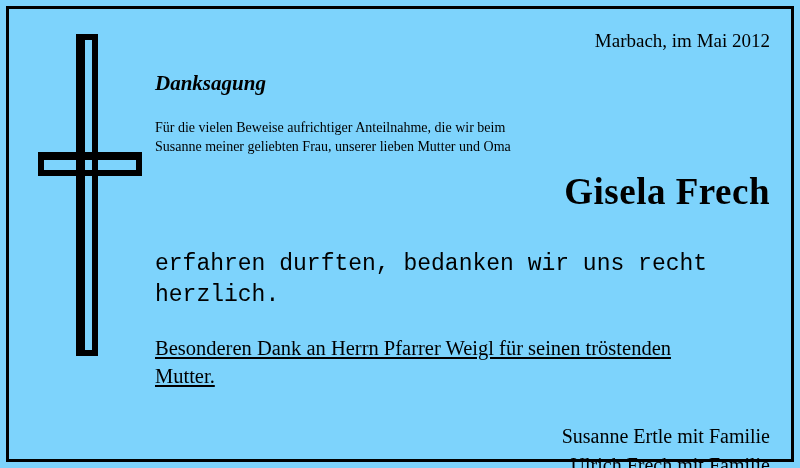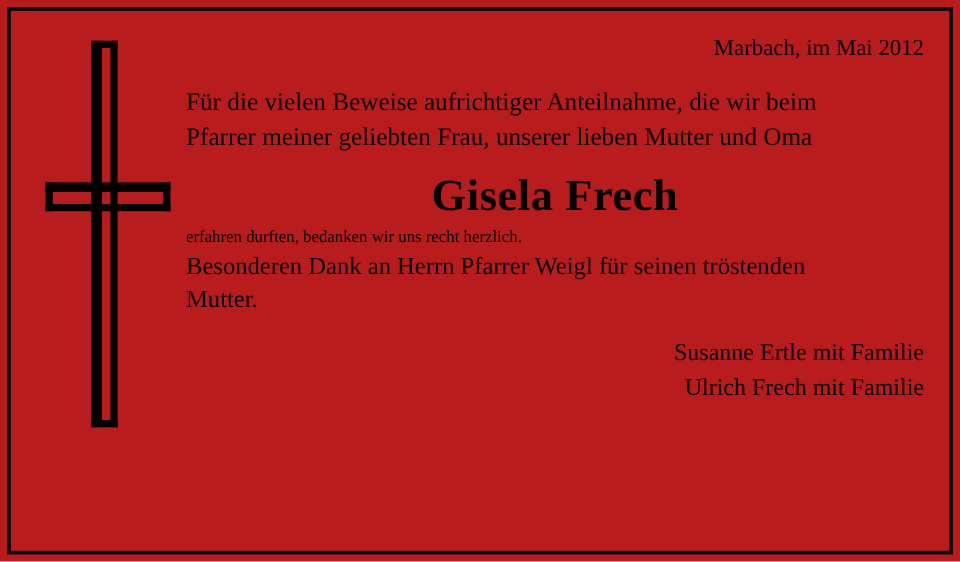--- a/index.html
+++ b/index.html
@@ -4,21 +4,21 @@
 <style>
   html, body {
     margin: 0;
     padding: 0;
     background: #ffffff;
   }
   .page {
     position: relative;
     width: 800px;
     height: 468px;
-    background: #b91c1c;
+    background: #7dd3fc;
     box-sizing: border-box;
     overflow: hidden;
     font-family: "Liberation Serif", serif;
     color: #000000;
   }
   .border-frame {
     position: absolute;
     left: 6px;
     top: 6px;
     right: 6px;
@@ -50,40 +50,43 @@
     line-height: 1.2;
     margin-bottom: 18px;
   }
   .heading {
     font-size: 21px;
     font-weight: bold;
     font-style: italic;
     margin-bottom: 22px;
   }
   .para {
-    font-size: 21px;
+    font-size: 14px;
     line-height: 1.37;
     margin-bottom: 6px;
   }
   .name {
-    text-align: center;
+    text-align: right;
     font-size: 37px;
     font-weight: bold;
     letter-spacing: 0.5px;
-    margin: 16px 0 4px 0;
+    margin: 16px 0 36px 0;
     line-height: 1.1;
   }
   .para-thanks {
-    font-size: 14px;
+    font-size: 23px;
     line-height: 1.37;
+    margin-bottom: 22px;
+    font-family: Liberation Mono, monospace;
   }
   .para-special {
     font-size: 20.5px;
     line-height: 1.37;
-    margin-bottom: 16px;
+    margin-bottom: 32px;
+    text-decoration: underline;
   }
   .signatures {
     text-align: right;
     font-size: 20px;
     line-height: 1.45;
   }
   .sig-line { display: block; }
 </style>
 </head>
 <body>
@@ -107,24 +110,25 @@
       <rect x="46" y="4" width="22" height="6" fill="#000000"></rect>
 
       <rect x="46" y="320" width="22" height="6" fill="#000000"></rect>
     </svg>
   </div>
 
   <div class="textcol">
 
     <div class="place-date">Marbach, im Mai 2012</div>
 
+    <div class="heading">Danksagung</div>
 
     <div class="para">
       <span>Für die vielen Beweise aufrichtiger Anteilnahme, die wir beim</span><br>
-      <span>Pfarrer meiner geliebten Frau, unserer lieben Mutter und Oma</span>
+      <span>Susanne meiner geliebten Frau, unserer lieben Mutter und Oma</span>
     </div>
 
     <div class="name">Gisela  Frech</div>
 
     <div class="para-thanks">erfahren durften, bedanken wir uns recht herzlich.</div>
 
     <div class="para-special">
       <span>Besonderen Dank an Herrn Pfarrer Weigl für seinen tröstenden</span><br>
       <span>Mutter.</span>
     </div>

